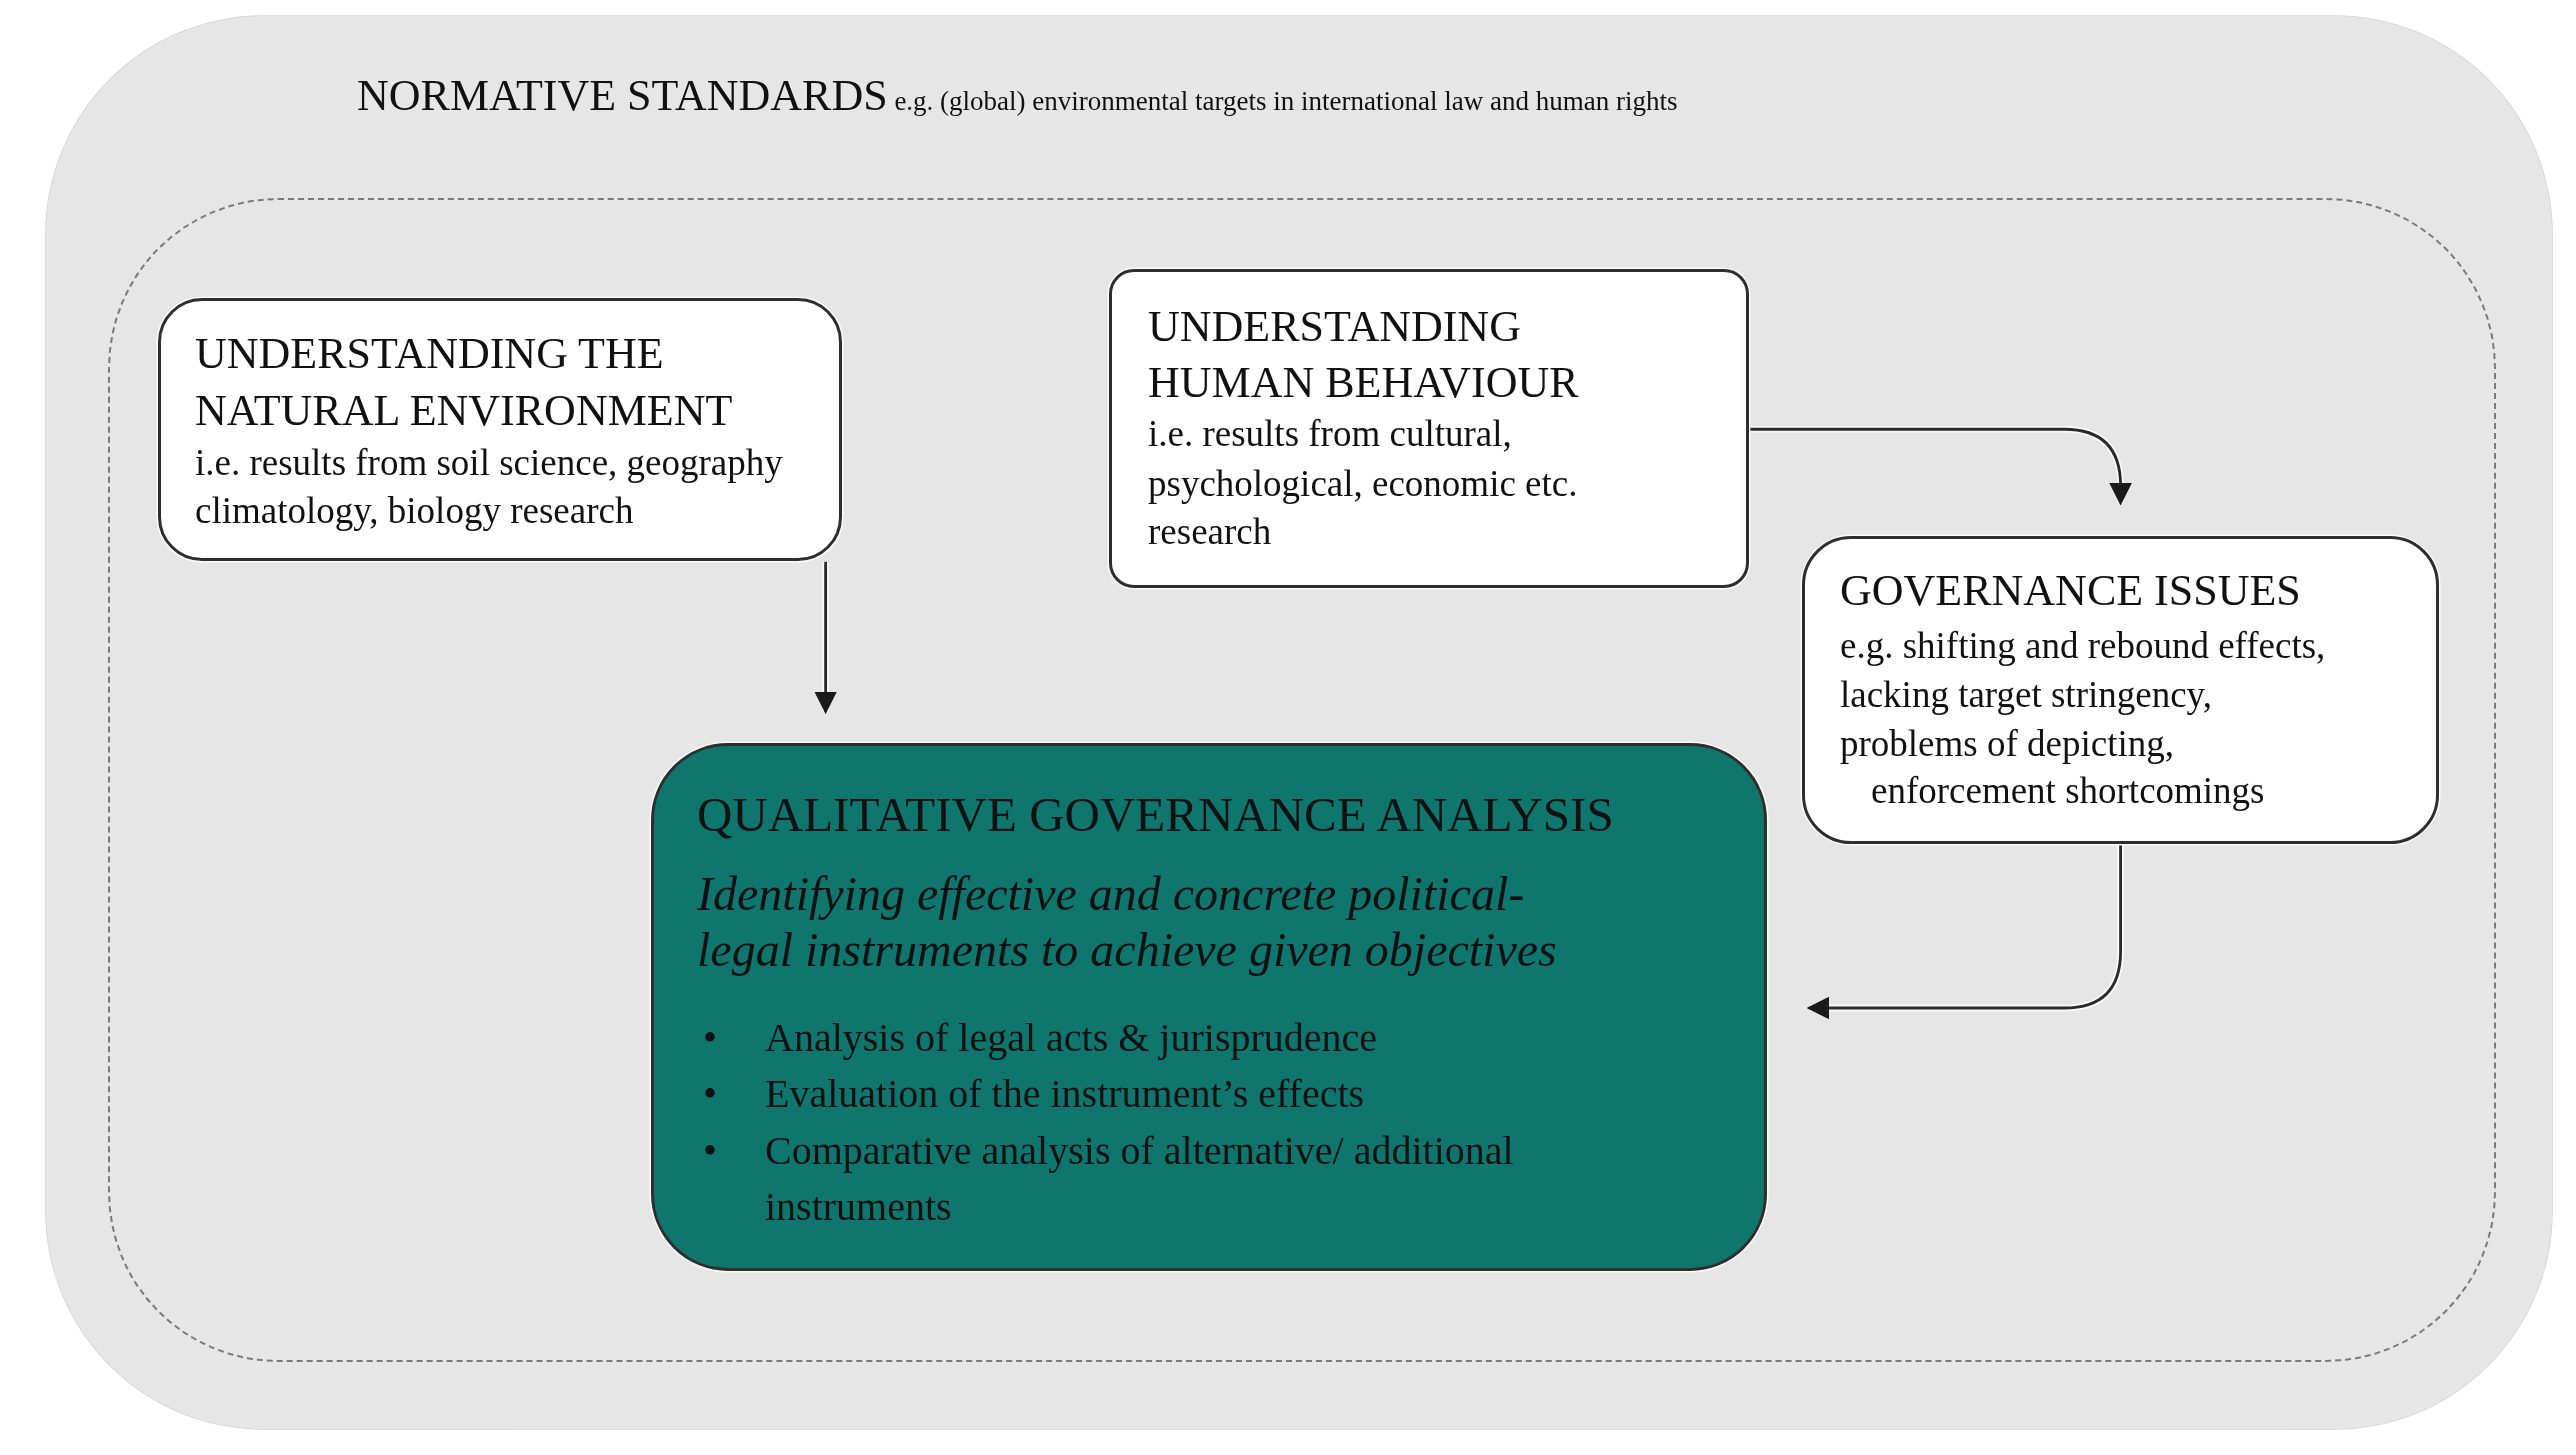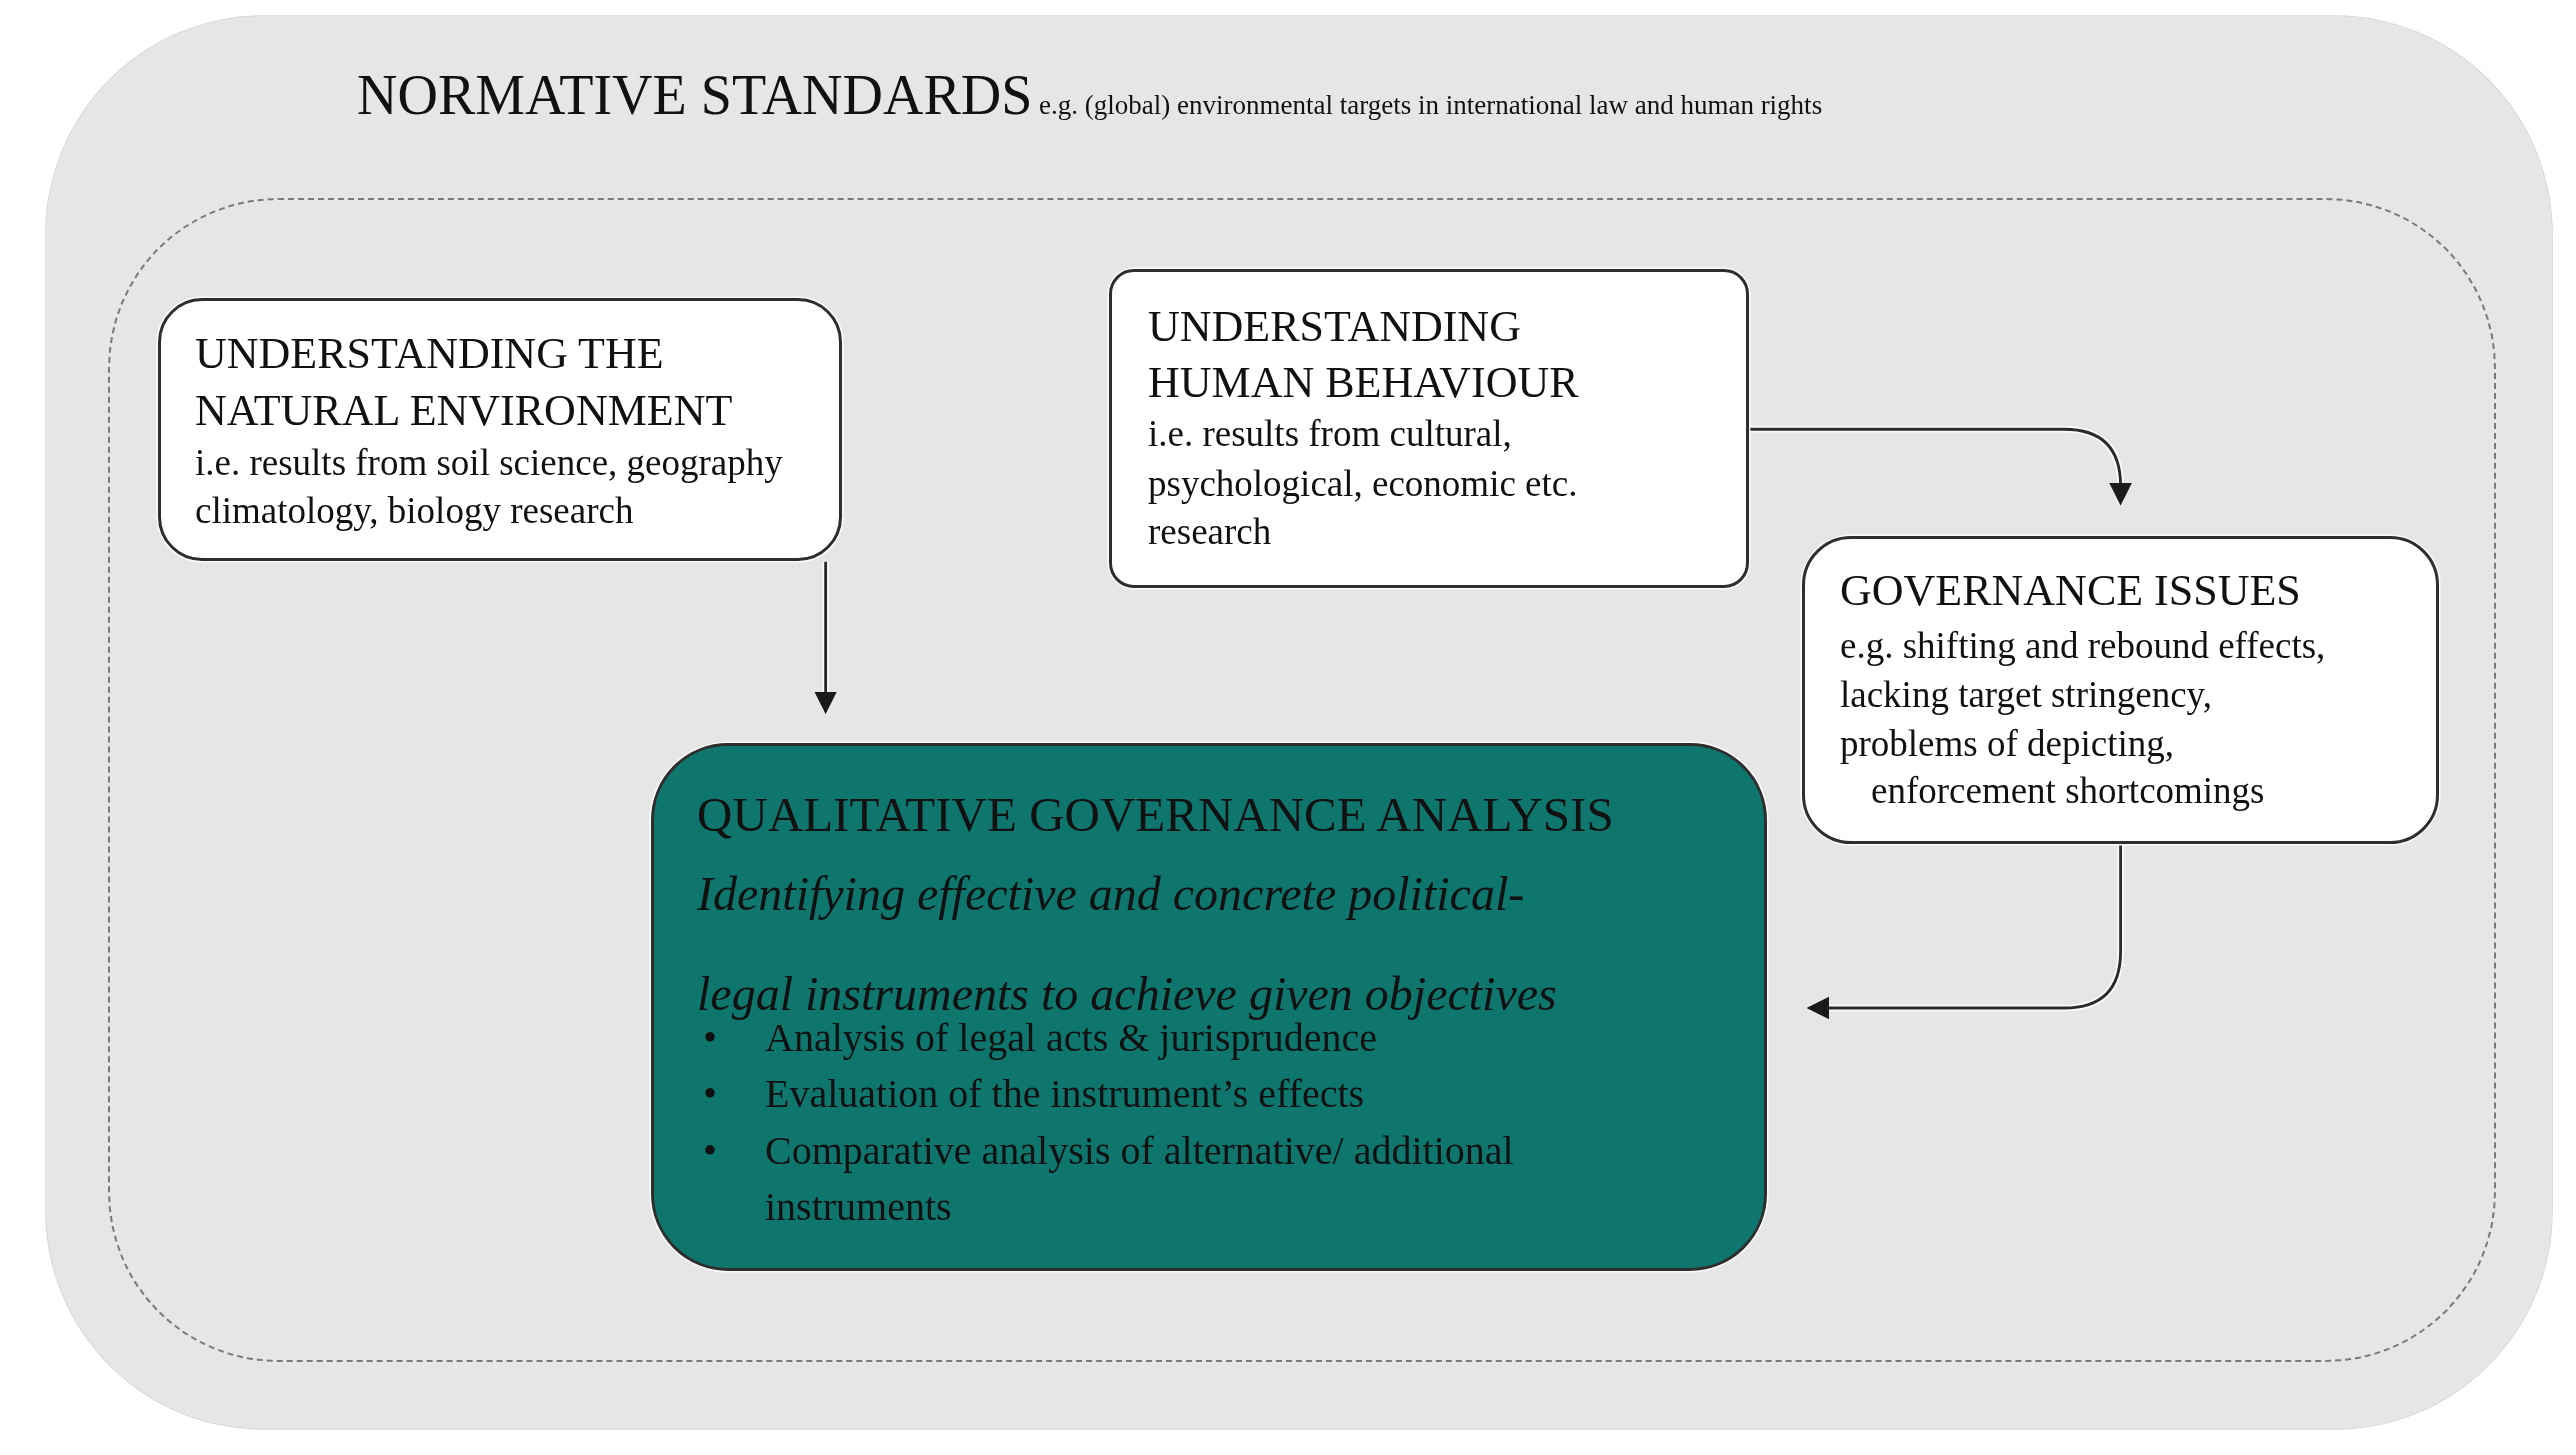--- a/index.html
+++ b/index.html
@@ -15,21 +15,21 @@
     box-shadow: 0 0 0 0.8px #d4d4d4;
   }
   .inner-dashed {
     position: absolute; left: 108px; top: 198px; width: 2388px; height: 1164px;
     border: 2.4px dashed #7a7a7a; border-radius: 170px; box-sizing: border-box;
   }
   .top-title {
     position: absolute; left: 357px; top: 67px; white-space: nowrap;
     line-height: 57px;
   }
-  .top-title .caps { font-size: 56px; }
+  .top-title .caps { font-size: 44px; }
   .top-title .rest { font-size: 27px; }
   .box {
     position: absolute; box-sizing: border-box;
     border: 3.2px solid #2e2e2e; background: #ffffff;
     box-shadow: 0 0 0 1.6px #fafafa;
   }
   .box .line { position: absolute; white-space: nowrap; }
   .title54 { font-size: 44px; line-height: 57px; }
   .body46 { font-size: 37px; line-height: 49px; }
   #box-natural { left: 158px; top: 298px; width: 684px; height: 263px; border-radius: 44px; }
@@ -75,21 +75,21 @@
   <div class="line title54" style="left:35px; top:22.6px;">GOVERNANCE ISSUES</div>
   <div class="line body46" style="left:35px; top:82px;">e.g. shifting and rebound effects,</div>
   <div class="line body46" style="left:35px; top:131px;text-align:right;">lacking target stringency,</div>
   <div class="line body46" style="left:35px; top:180px;">problems of depicting,</div>
   <div class="line body46" style="left:35px; top:227px;margin-left:31px;">enforcement shortcomings</div>
 </div>
 
 <div class="box" id="box-main">
   <div class="line main-title" style="left:43px; top:36px;">QUALITATIVE GOVERNANCE ANALYSIS</div>
   <div class="line main-italic" style="left:43px; top:119px;">Identifying effective and concrete political-</div>
-  <div class="line main-italic" style="left:43px; top:175px;margin-top:44px;">legal instruments to achieve given objectives</div>
+  <div class="line main-italic" style="left:43px; top:175px;">legal instruments to achieve given objectives</div>
 
   <div class="bullet-row" style="left:49px; top:263px;">
     <span class="bullet-dot">•</span>
     <span class="bullet-text">Analysis of legal acts &amp; jurisprudence</span>
   </div>
   <div class="bullet-row" style="left:49px; top:319px;">
     <span class="bullet-dot">•</span>
     <span class="bullet-text">Evaluation of the instrument’s effects</span>
   </div>
   <div class="bullet-row" style="left:49px; top:376px;">

